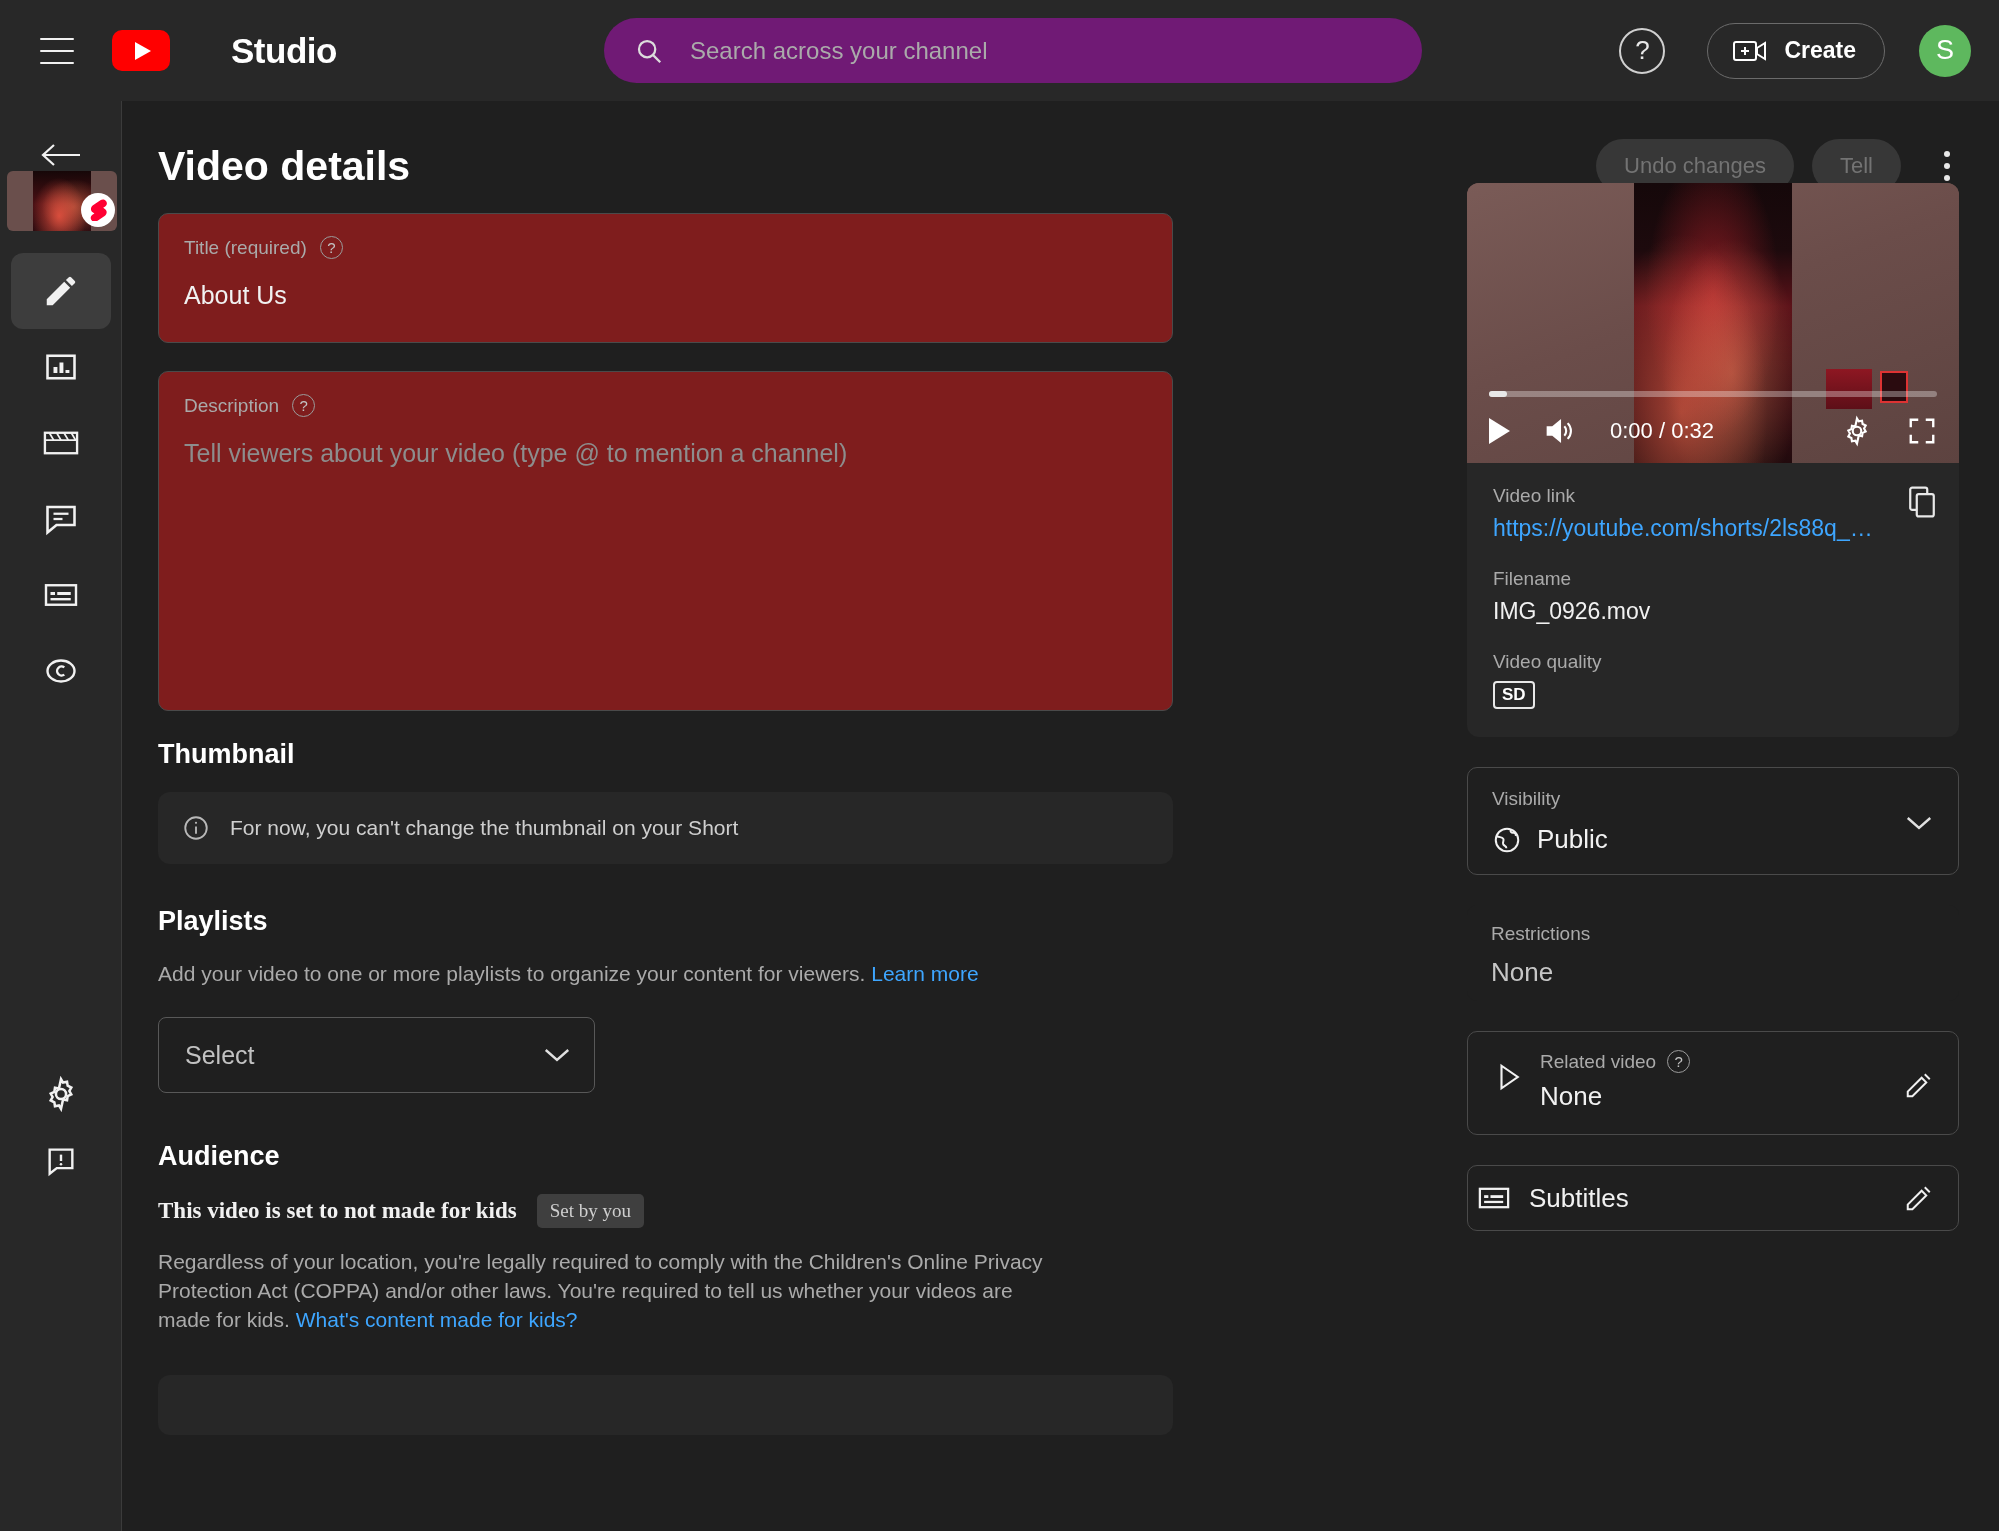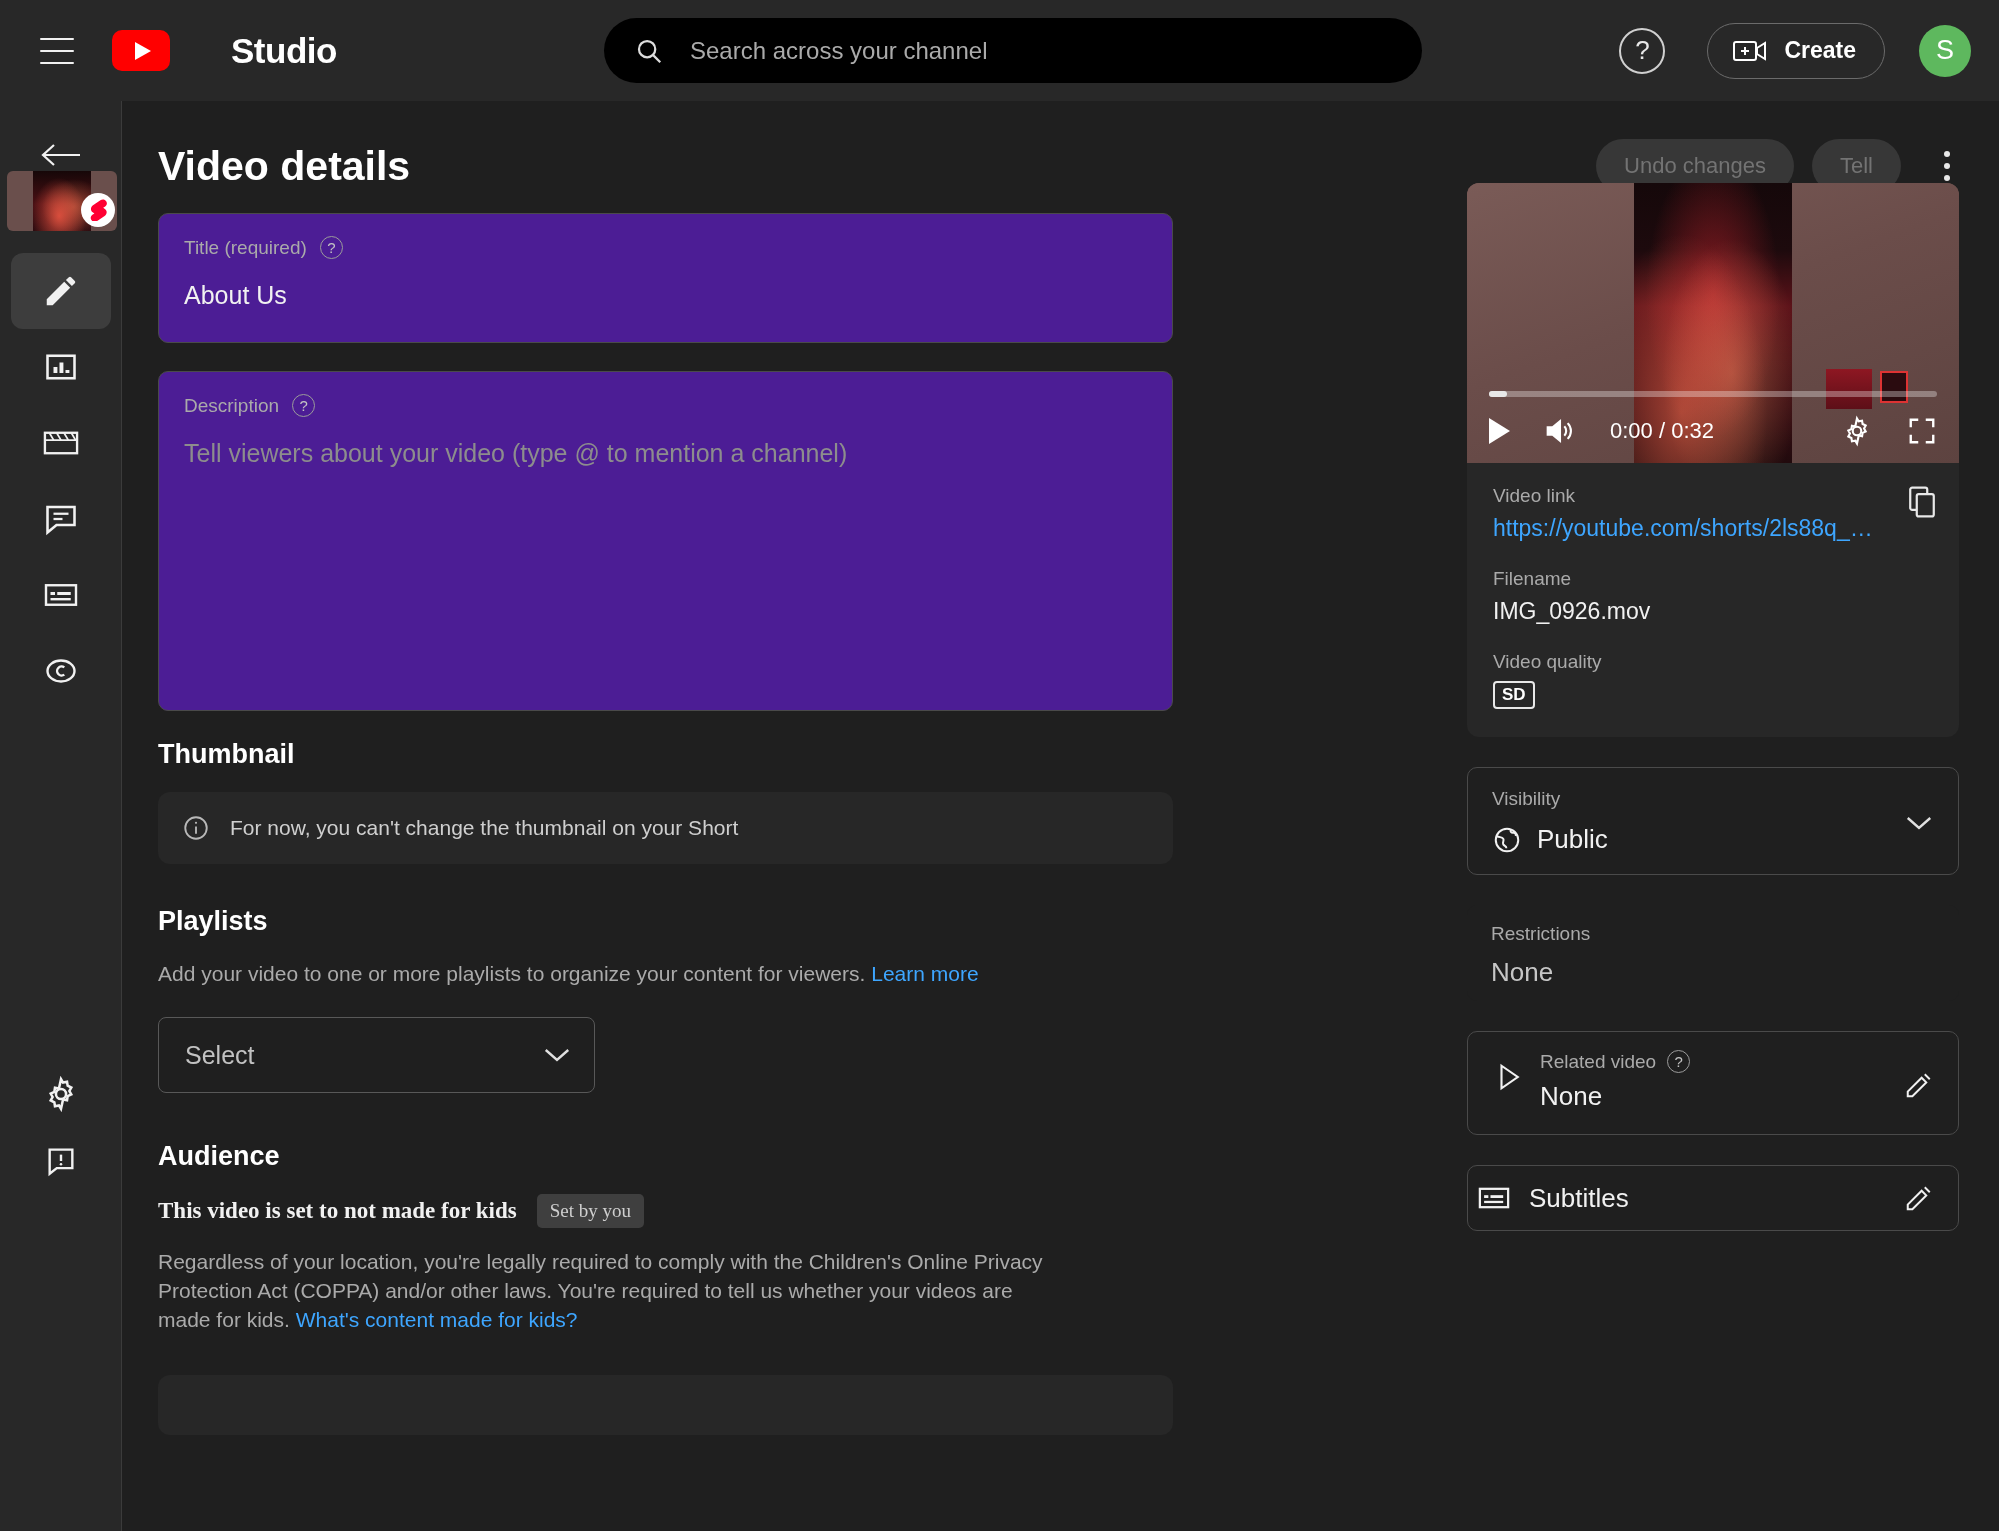--- a/index.html
+++ b/index.html
@@ -33,21 +33,21 @@
     width: 0; height: 0; border-left: 16px solid #fff;
     border-top: 9px solid transparent; border-bottom: 9px solid transparent;
     margin-left: 4px;
   }
   .brand-text { font-size: 35px; font-weight: bold; letter-spacing: -0.5px; color: #fff; margin-left: 48px; }
 
   .search-wrap {
     position: absolute; left: 604px; top: 18px; width: 818px; height: 65px;
   }
   .search-box {
-    width: 100%; height: 100%; background: #000000;
+    width: 100%; height: 100%; background: #701a75;
     border-radius: 33px; display: flex; align-items: center;
     padding-left: 30px; cursor: text;
   }
   .search-icon { width: 30px; height: 30px; flex: 0 0 30px; }
   .search-ph { margin-left: 26px; font-size: 24px; color: #aaa; }
 
   .topright {
     position: absolute; right: 28px; top: 0; height: 101px;
     display: flex; align-items: center; gap: 0;
   }
@@ -121,21 +121,21 @@
     width: 44px; height: 54px; display: flex; flex-direction: column;
     align-items: center; justify-content: center; gap: 6px; cursor: pointer;
     margin-left: 6px;
   }
   .kebab i { width: 6px; height: 6px; border-radius: 50%; background: #e8e8e8; display: block; }
 
   
   .form-col { position: absolute; left: 36px; top: 112px; width: 1015px; }
 
   .field {
-    border: 1px solid #4a4a4a; border-radius: 10px; background: #4c1d95;
+    border: 1px solid #4a4a4a; border-radius: 10px; background: #7f1d1d;
     padding: 22px 25px 0 25px; margin-bottom: 28px; cursor: text;
   }
   .field-label {
     display: flex; align-items: center; gap: 13px;
     font-size: 19px; color: #aaa; margin-bottom: 22px;
   }
   .field-value { font-size: 25px; color: #f1f1f1; }
   .field-ph { font-size: 25px; color: #8d8d8d; }
   .field.title-field { height: 130px; }
   .field.desc-field { height: 340px; }

